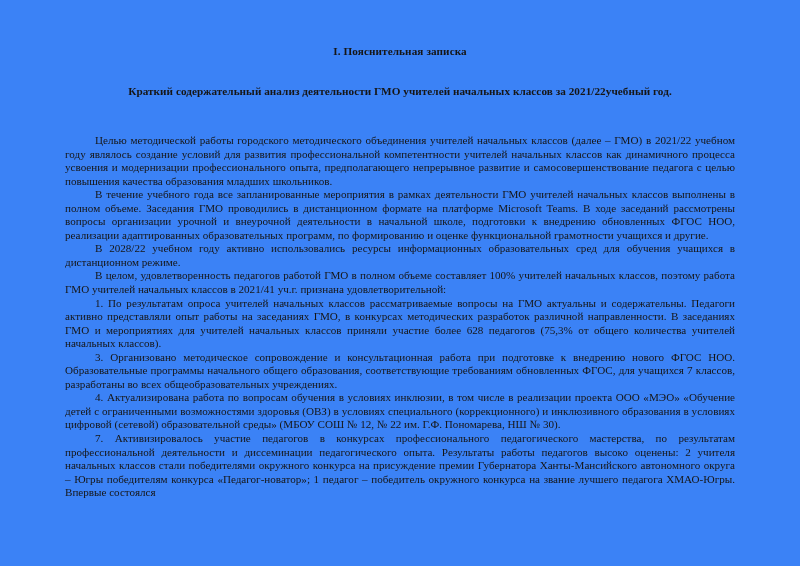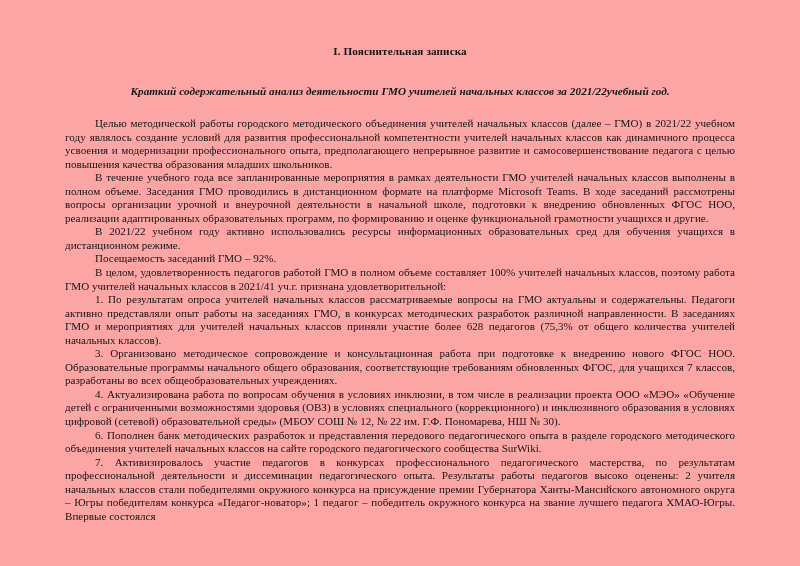--- a/index.html
+++ b/index.html
@@ -15,45 +15,44 @@
     font-family: "Liberation Serif", "DejaVu Serif", serif;
     color: #161616;
     -webkit-font-smoothing: antialiased;
   }
 
   .page {
     box-sizing: border-box;
     width: 800px;
     height: 566px;
     padding: 36px 65px 0 65px;
-    background: #fca5a5;
+    background: #3b82f6;
   }
 
   .doc-title {
     text-align: center;
     font-weight: bold;
     font-size: 11.2px;
     line-height: 14px;
     letter-spacing: 0.1px;
     margin: 8px 0 0 0;
   }
 
   .doc-subtitle {
     text-align: center;
     font-weight: bold;
     font-size: 11.2px;
     line-height: 14px;
     letter-spacing: 0.05px;
     margin: 26px 0 0 0;
     padding: 0 4px;
-    font-style: italic;
   }
 
   .body-block {
-    margin-top: 19px;
+    margin-top: 36px;
   }
 
   p.para {
     margin: 0;
     font-size: 11.1px;
     line-height: 13.55px;
     text-align: justify;
     text-indent: 30px;
     text-justify: inter-word;
     hyphens: none;
@@ -67,23 +66,21 @@
 
 <div class="page">
 
   <h1 class="doc-title">I. Пояснительная записка</h1>
 
   <h2 class="doc-subtitle">Краткий содержательный анализ деятельности ГМО учителей начальных классов за 2021/22учебный год.</h2>
 
   <div class="body-block">
     <p class="para">Целью методической работы городского методического объединения учителей начальных классов (далее – ГМО) в 2021/22 учебном году являлось создание условий для развития профессиональной компетентности учителей начальных классов как динамичного процесса усвоения и модернизации профессионального опыта, предполагающего непрерывное развитие и самосовершенствование педагога с целью повышения качества образования младших школьников.</p>
     <p class="para">В течение учебного года все запланированные мероприятия в рамках деятельности ГМО учителей начальных классов выполнены в полном объеме. Заседания ГМО проводились в дистанционном формате на платформе Microsoft Teams. В ходе заседаний рассмотрены вопросы организации урочной и внеурочной деятельности в начальной школе, подготовки к внедрению обновленных ФГОС НОО, реализации адаптированных образовательных программ, по формированию и оценке функциональной грамотности учащихся и другие.</p>
-    <p class="para">В 2021/22 учебном году активно использовались ресурсы информационных образовательных сред для обучения учащихся в дистанционном режиме.</p>
-    <p class="para">Посещаемость заседаний ГМО – 92%.</p>
+    <p class="para">В 2028/22 учебном году активно использовались ресурсы информационных образовательных сред для обучения учащихся в дистанционном режиме.</p>
     <p class="para">В целом, удовлетворенность педагогов работой ГМО в полном объеме составляет 100% учителей начальных классов, поэтому работа ГМО учителей начальных классов в 2021/41 уч.г. признана удовлетворительной:</p>
     <p class="para">1. По результатам опроса учителей начальных классов рассматриваемые вопросы на ГМО актуальны и содержательны. Педагоги активно представляли опыт работы на заседаниях ГМО, в конкурсах методических разработок различной направленности. В заседаниях ГМО и мероприятиях для учителей начальных классов приняли участие более 628 педагогов (75,3% от общего количества учителей начальных классов).</p>
     <p class="para">3. Организовано методическое сопровождение и консультационная работа при подготовке к внедрению нового ФГОС НОО. Образовательные программы начального общего образования, соответствующие требованиям обновленных ФГОС, для учащихся 7 классов, разработаны во всех общеобразовательных учреждениях.</p>
     <p class="para">4. Актуализирована работа по вопросам обучения в условиях инклюзии, в том числе в реализации проекта ООО «МЭО» «Обучение детей с ограниченными возможностями здоровья (ОВЗ) в условиях специального (коррекционного) и инклюзивного образования в условиях цифровой (сетевой) образовательной среды» (МБОУ СОШ № 12, № 22 им. Г.Ф. Пономарева, НШ № 30).</p>
-    <p class="para">6. Пополнен банк методических разработок и представления передового педагогического опыта в разделе городского методического объединения учителей начальных классов на сайте городского педагогического сообщества SurWiki.</p>
     <p class="para">7. Активизировалось участие педагогов в конкурсах профессионального педагогического мастерства, по результатам профессиональной деятельности и диссеминации педагогического опыта. Результаты работы педагогов высоко оценены: 2 учителя начальных классов стали победителями окружного конкурса на присуждение премии Губернатора Ханты-Мансийского автономного округа – Югры победителям конкурса «Педагог-новатор»; 1 педагог – победитель окружного конкурса на звание лучшего педагога ХМАО-Югры. Впервые состоялся</p>
   </div>
 
 </div>
 
 </body></html>

